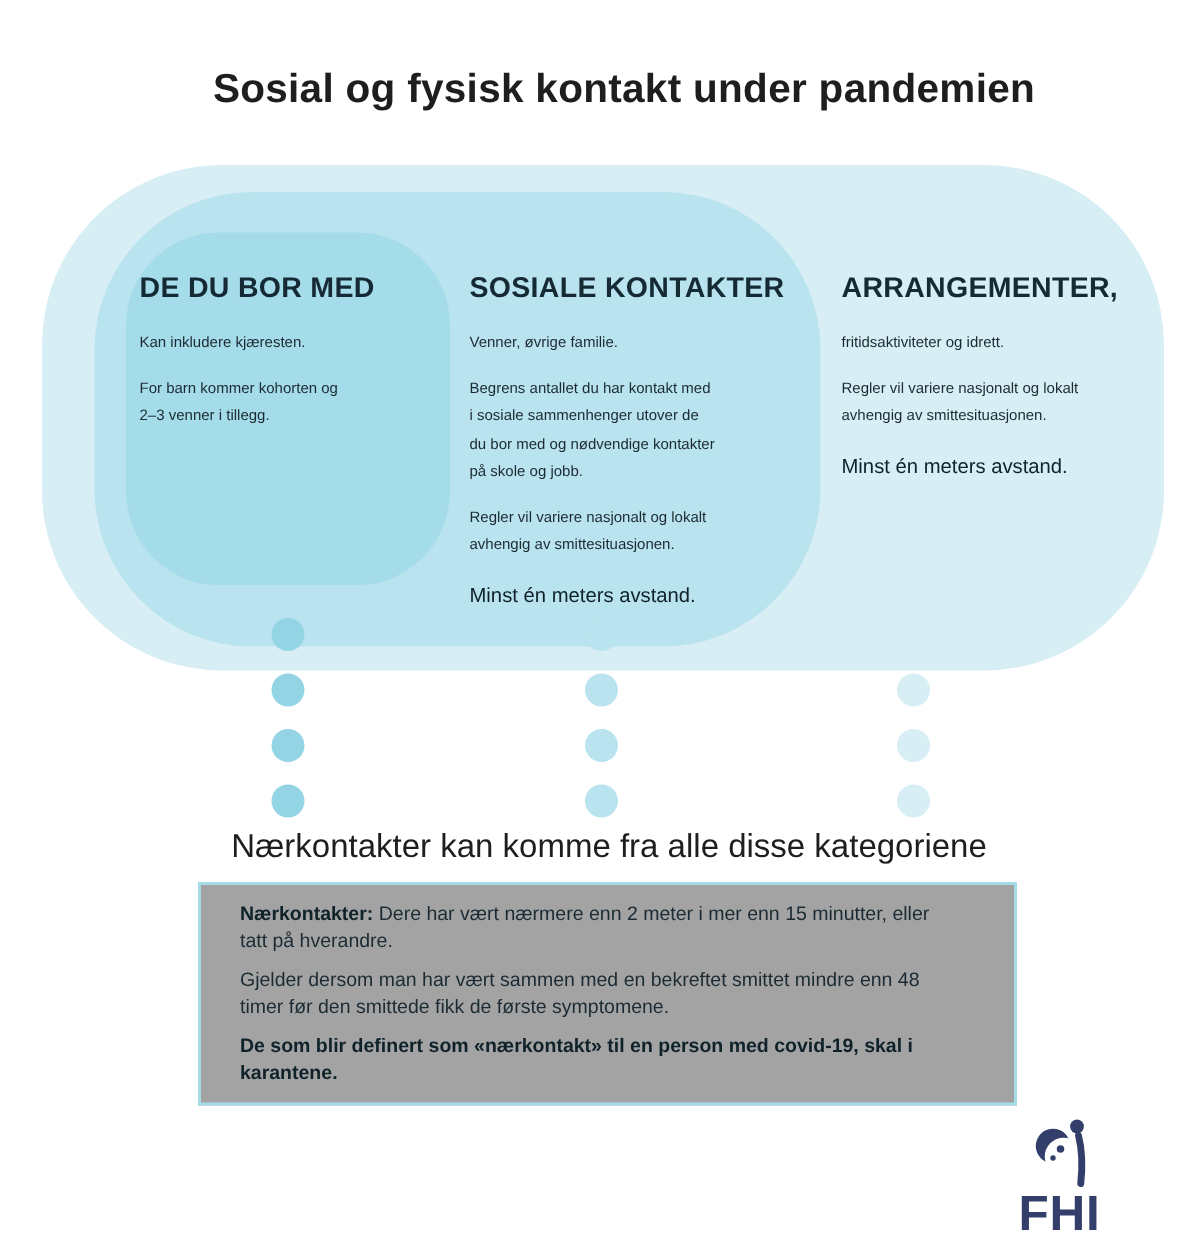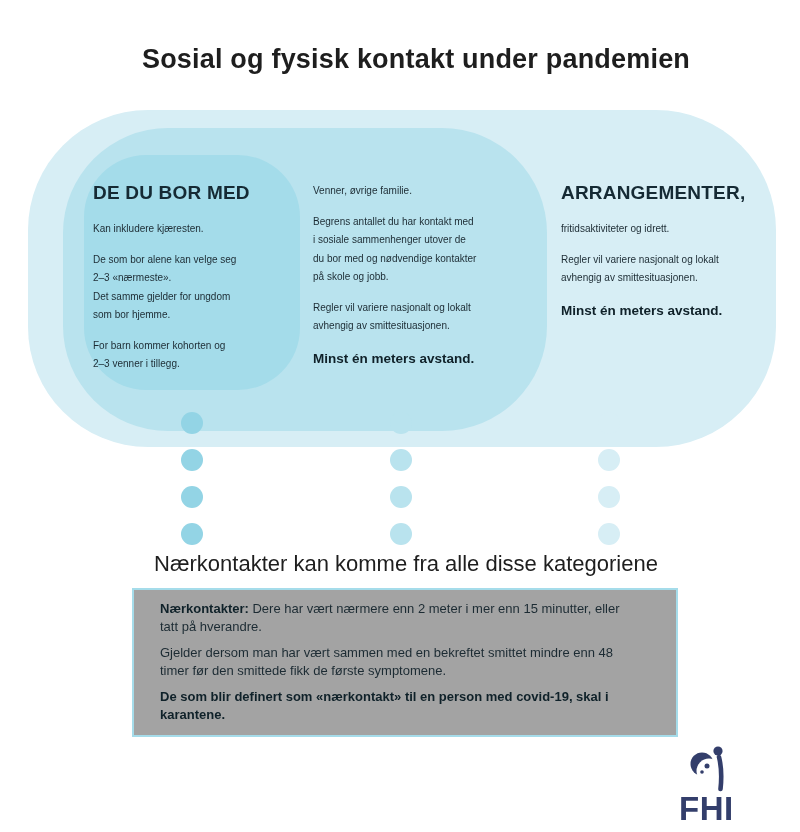--- a/index.html
+++ b/index.html
@@ -49,21 +49,21 @@
   .cat .body { margin: 0 0 12px; }
   .cat .sub, .cat .body {
     font-size: 10px;
     line-height: 18.5px;
     white-space: pre-line;
   }
   .cat .bold {
     margin: 14px 0 0;
     font-size: 13.5px;
     line-height: 18.5px;
-    font-weight: 700;
+    font-weight: 400;
     color: #0f2129;
   }
 
   .subtitle {
     position: absolute;
     top: 551px; left: 0; width: 812px;
     text-align: center;
     font-size: 22px;
     font-weight: 400;
     color: #1e1e1e;
@@ -126,29 +126,26 @@
 <div class="dot-col" id="dots-3">
   <span class="dot"></span>
   <span class="dot"></span>
   <span class="dot"></span>
   <span class="dot"></span>
 </div>
 
 <div class="cat" id="cat-1">
   <h2>DE DU BOR MED</h2>
   <p class="sub">Kan inkludere kjæresten.</p>
-  <p class="body">De som bor alene kan velge seg
-2–3 «nærmeste».
-Det samme gjelder for ungdom
-som bor hjemme.</p>
   <p class="body">For barn kommer kohorten og
 2–3 venner i tillegg.</p>
 </div>
 
 <div class="cat" id="cat-2">
+  <h2>SOSIALE KONTAKTER</h2>
   <p class="sub">Venner,  øvrige familie.</p>
   <p class="body">Begrens antallet du har kontakt med
 i sosiale sammenhenger utover de
 du bor med og nødvendige kontakter
 på skole og jobb.</p>
   <p class="body">Regler vil variere nasjonalt og lokalt
 avhengig av smittesituasjonen.</p>
   <p class="bold">Minst én meters avstand.</p>
 </div>
 

